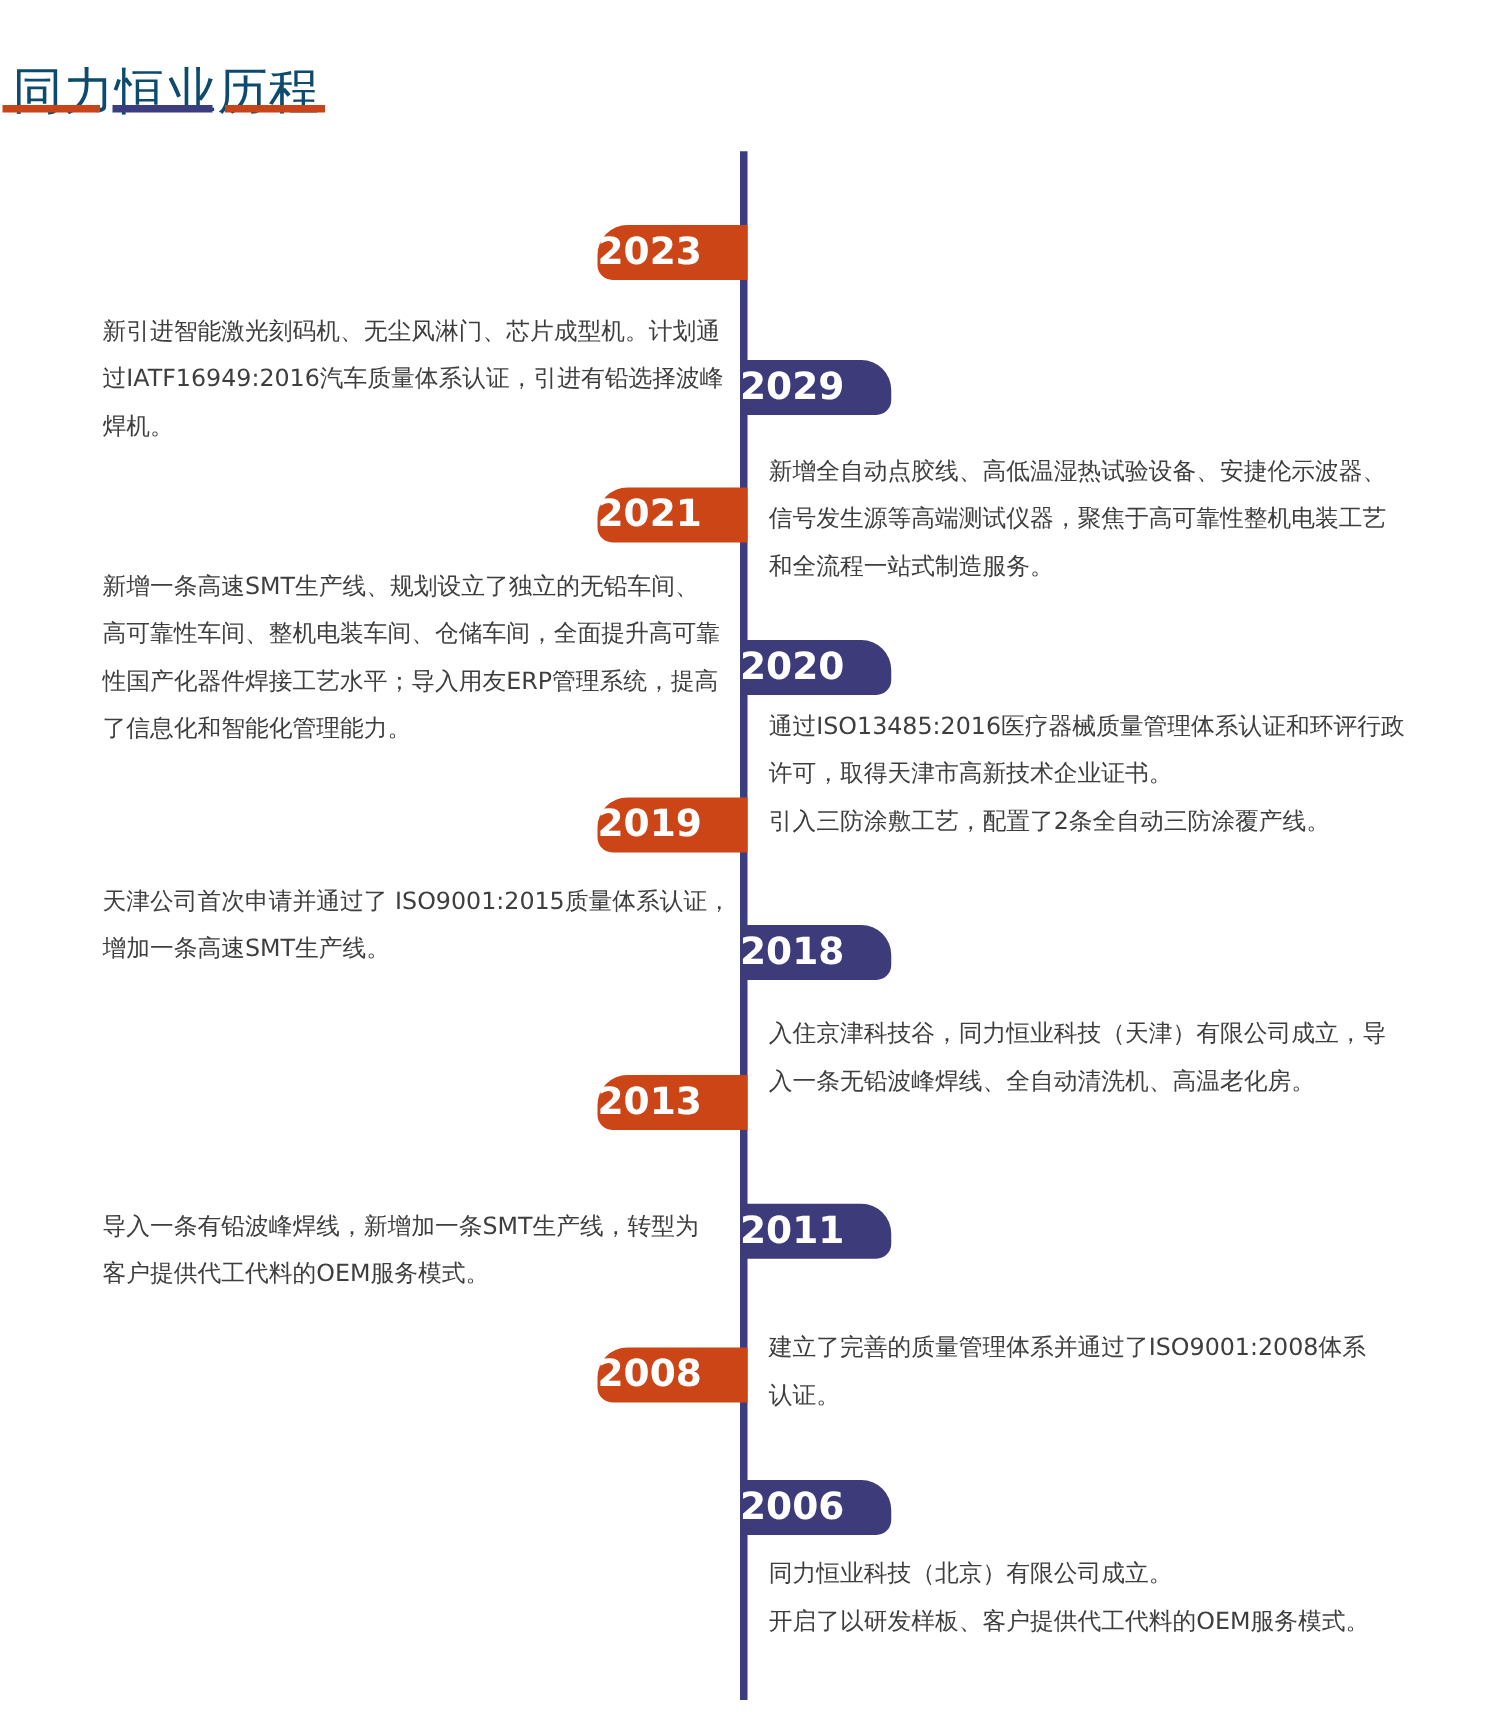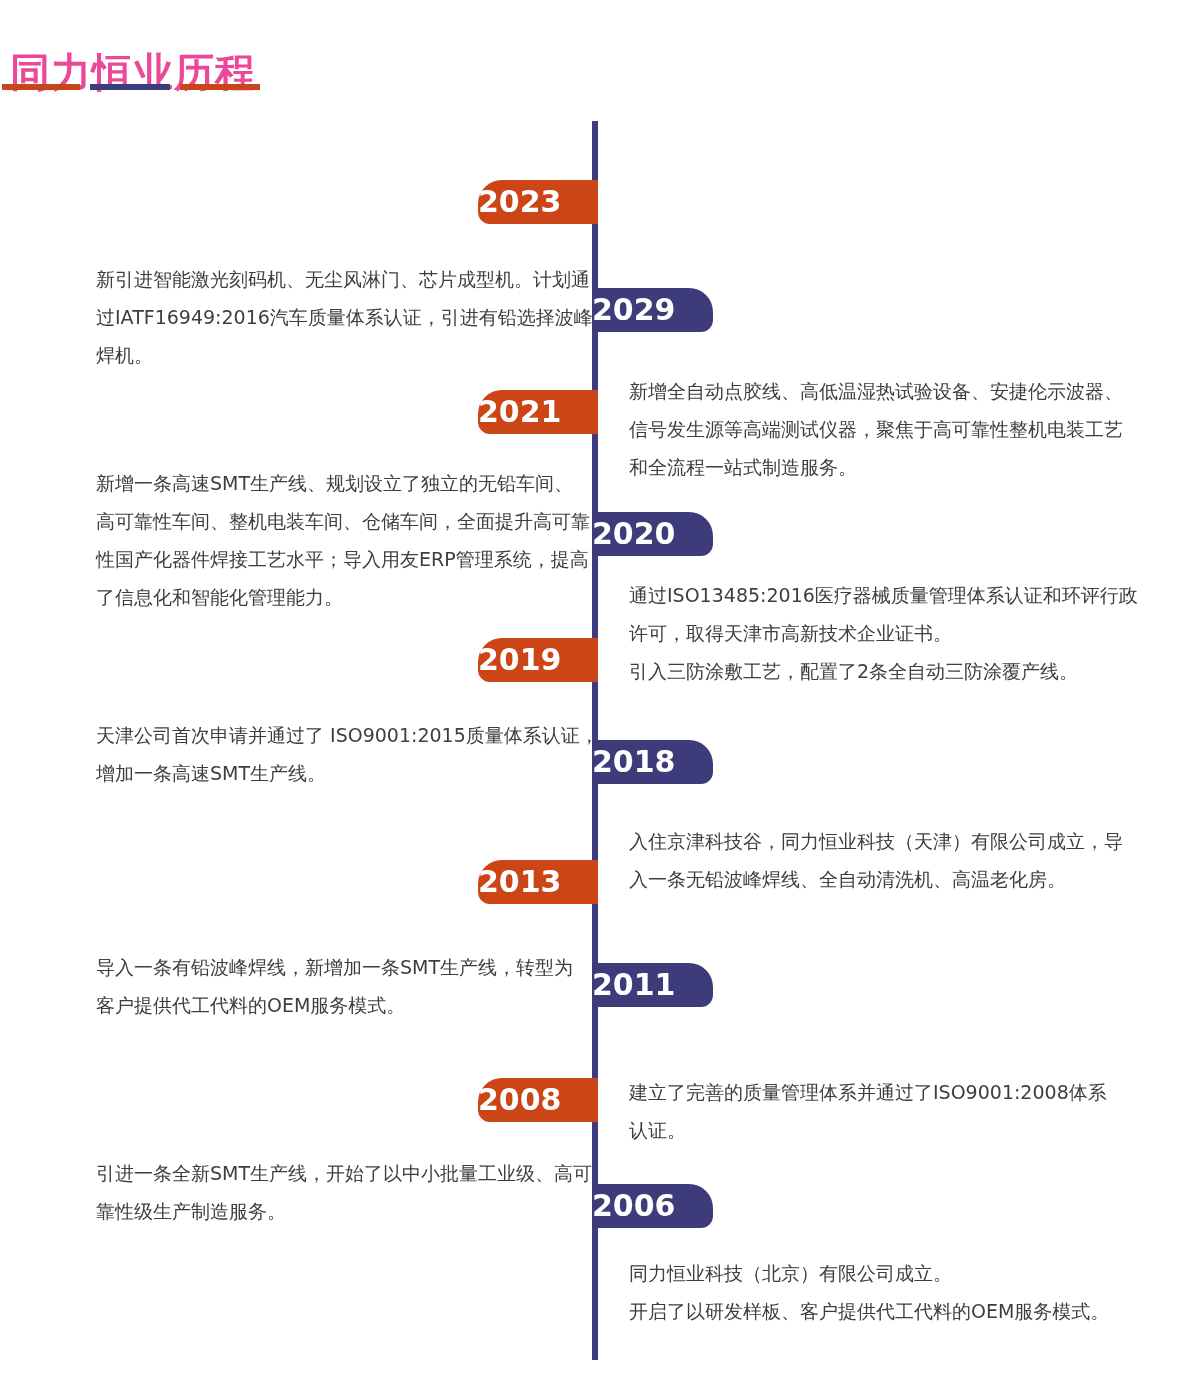--- a/index.html
+++ b/index.html
@@ -1,21 +1,21 @@
 <!DOCTYPE html>
 <html lang="zh"><head>
 <meta charset="utf-8">
 <style>
   html,body{margin:0;padding:0;background:#ffffff;}
   body{font-family:"DejaVu Sans","Liberation Sans",sans-serif;}
   .page{position:relative;width:1200px;height:1380px;background:#ffffff;overflow:hidden;}
 
   .page-title{
     position:absolute;left:10px;top:18px;
-    font-size:40px;font-weight:bold;color:#ec4899;letter-spacing:1px;
+    font-size:40px;font-weight:normal;color:#0c4a6e;letter-spacing:1px;
   }
   .bar{position:absolute;top:84px;height:6px;}
   .bar-1{left:2px;width:78px;background:#c8441a;}
   .bar-2{left:90px;width:80px;background:#3b3d7e;}
   .bar-3{left:180px;width:80px;background:#c8441a;}
 
   .timeline-line{
     position:absolute;left:592px;top:121px;width:6px;height:1239px;
     background:#3b3d7e;
   }
@@ -33,34 +33,34 @@
   .b2021{top:390px}
   .b2020{top:512px}
   .b2019{top:638px}
   .b2018{top:740px}
   .b2013{top:860px}
   .b2011{top:963px}
   .b2008{top:1078px}
   .b2006{top:1184px}
 
   .desc{
-    position:absolute;margin:16px;
+    position:absolute;margin:2px;
     font-size:19px;line-height:38px;color:#3e3e3e;
     white-space:pre-line;
   }
   .desc.left{left:80px;width:518px;}
   .desc.right{left:613px;width:565px;}
 
   .d2023{top:244px}
   .d2022{top:356px}
   .d2021{top:448px}
   .d2020{top:560px}
   .d2019{top:700px}
   .d2018{top:806px}
-  .d2013{top:932px}
+  .d2013{top:960px}
   .d2011{top:1057px}
   .d2008{top:1138px}
   .d2006{top:1238px}
 </style>
 </head>
 <body>
 
 <div class="page">
 
   <h1 class="page-title">同力恒业历程</h1>
@@ -101,20 +101,18 @@
 
   <div class="badge left b2013">2013</div>
   <p class="desc left d2013">导入一条有铅波峰焊线，新增加一条SMT生产线，转型为
 客户提供代工代料的OEM服务模式。</p>
 
   <div class="badge right b2011">2011</div>
   <p class="desc right d2011">建立了完善的质量管理体系并通过了ISO9001:2008体系
 认证。</p>
 
   <div class="badge left b2008">2008</div>
-  <p class="desc left d2008">引进一条全新SMT生产线，开始了以中小批量工业级、高可
-靠性级生产制造服务。</p>
 
   <div class="badge right b2006">2006</div>
   <p class="desc right d2006">同力恒业科技（北京）有限公司成立。
 开启了以研发样板、客户提供代工代料的OEM服务模式。</p>
 
 </div>
 
 </body></html>

